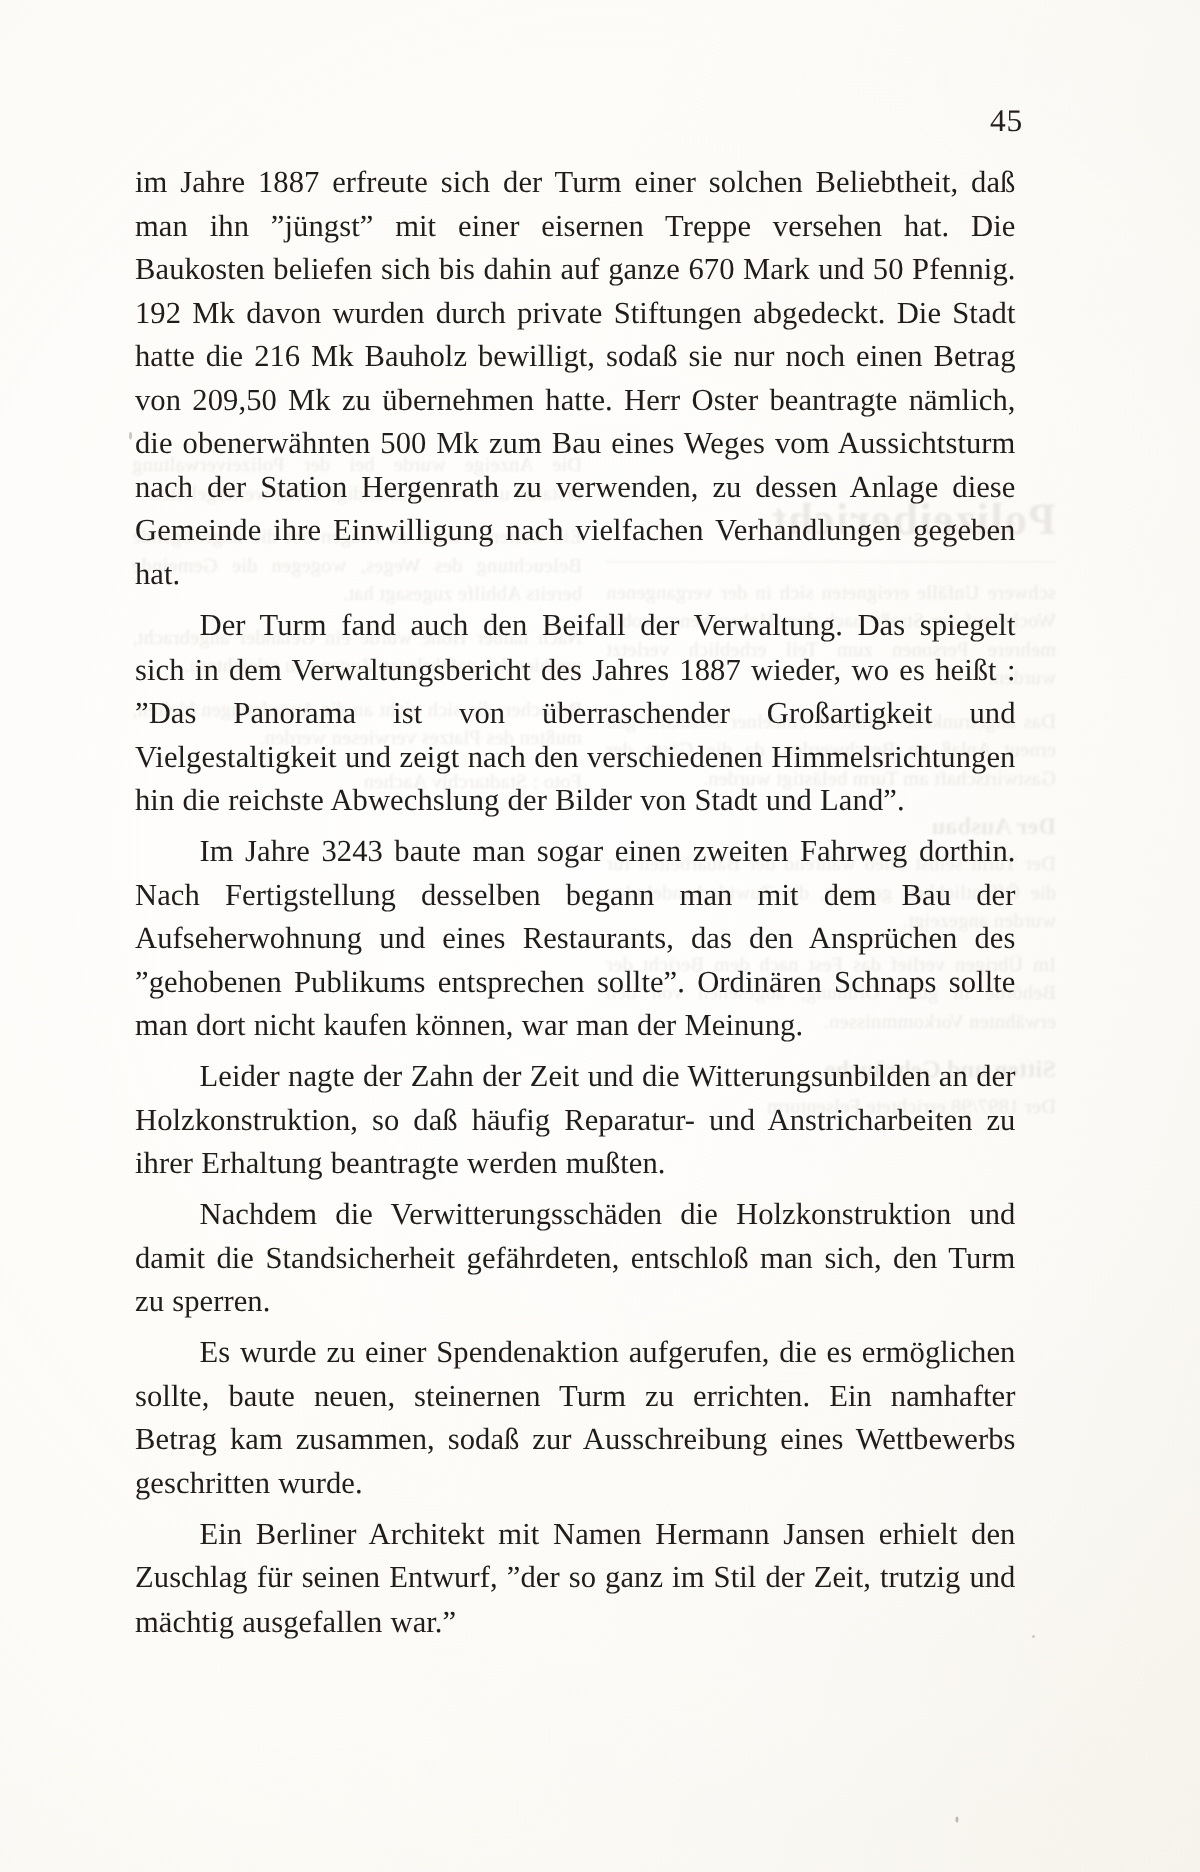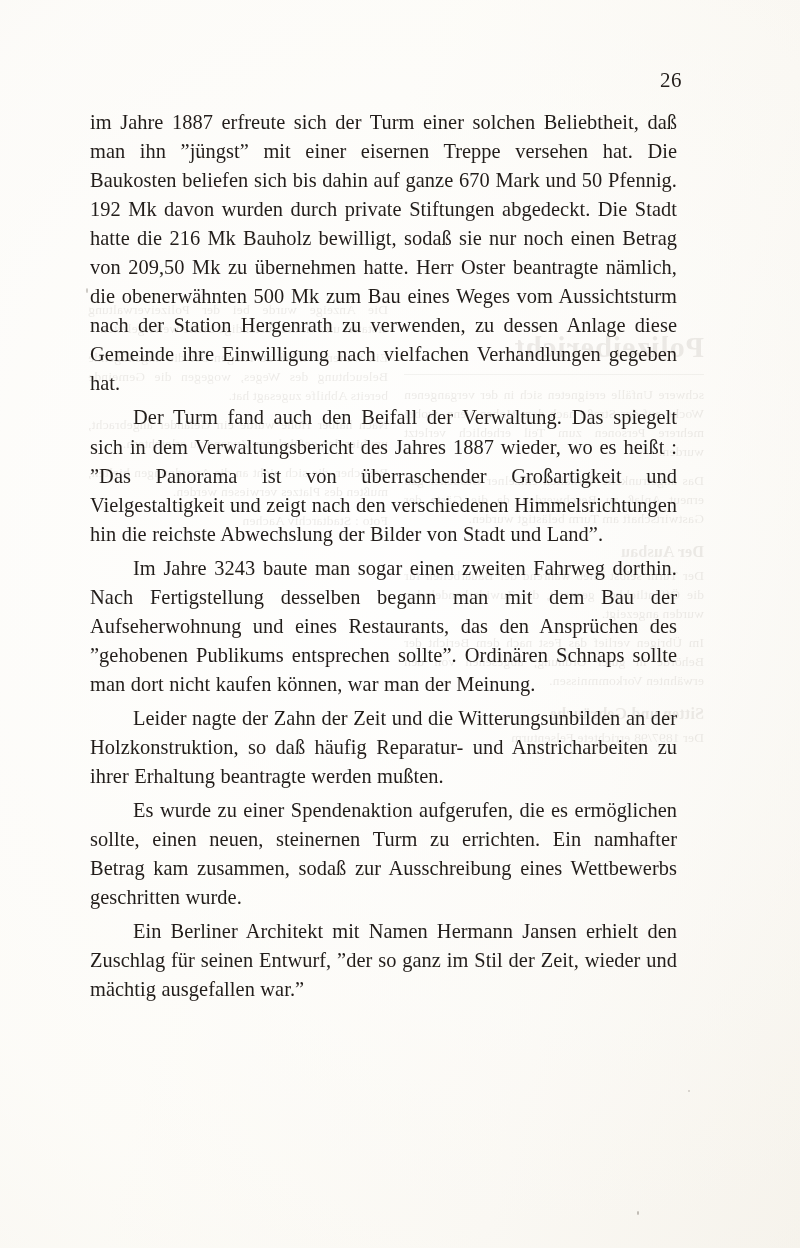--- a/index.html
+++ b/index.html
@@ -139,29 +139,30 @@
       <p class="bleed-p">Die Anzeige wurde bei der Polizeiverwaltung erstattet und an die zuständige Stelle weitergeleitet.</p>
       <p class="bleed-p">Ein weiterer Anlaß zu Klagen bot die ungenügende Beleuchtung des Weges, wogegen die Gemeinde bereits Abhilfe zugesagt hat.</p>
       <p class="bleed-p">Nach halber Höhe wurde ein Geländer angebracht, um hier den gefahrlosen Zugang zu erleichtern.</p>
       <p class="bleed-p">Besucher, die sich nicht an die Anordnungen hielten, mußten des Platzes verwiesen werden.</p>
       <p class="bleed-p">Foto : Stadtarchiv Aachen</p>
     </div>
   </div>
 
   <div class="content">
 
-    <div class="folio">26</div>
+    <div class="folio">45</div>
 
     <div class="textblock">
       <p>im Jahre 1887 erfreute sich der Turm einer solchen Beliebtheit, daß man ihn ”jüngst” mit einer eisernen Treppe versehen hat. Die Baukosten beliefen sich bis dahin auf ganze 670 Mark und 50 Pfennig. 192 Mk davon wurden durch private Stiftungen abgedeckt. Die Stadt hatte die 216 Mk Bauholz bewilligt, sodaß sie nur noch einen Betrag von 209,50 Mk zu übernehmen hatte. Herr Oster beantragte nämlich, die obenerwähnten 500 Mk zum Bau eines Weges vom Aussichtsturm nach der Station Hergenrath zu verwenden, zu dessen Anlage diese Gemeinde ihre Einwilligung nach vielfachen Verhandlungen gegeben hat.</p>
       <p class="indent">Der Turm fand auch den Beifall der Verwaltung. Das spiegelt sich in dem Verwaltungsbericht des Jahres 1887 wieder, wo es heißt : ”Das Panorama ist von überraschender Großartigkeit und Vielgestaltigkeit und zeigt nach den verschiedenen Himmelsrichtungen hin die reichste Abwechslung der Bilder von Stadt und Land”.</p>
       <p class="indent">Im Jahre 3243 baute man sogar einen zweiten Fahrweg dorthin. Nach Fertigstellung desselben begann man mit dem Bau der Aufseherwohnung und eines Restaurants, das den Ansprüchen des ”gehobenen Publikums entsprechen sollte”. Ordinären Schnaps sollte man dort nicht kaufen können, war man der Meinung.</p>
       <p class="indent">Leider nagte der Zahn der Zeit und die Witterungsunbilden an der Holzkonstruktion, so daß häufig Reparatur- und Anstricharbeiten zu ihrer Erhaltung beantragte werden mußten.</p>
-      <p class="indent">Es wurde zu einer Spendenaktion aufgerufen, die es ermöglichen sollte, einen neuen, steinernen Turm zu errichten. Ein namhafter Betrag kam zusammen, sodaß zur Ausschreibung eines Wettbewerbs geschritten wurde.</p>
-      <p class="indent">Ein Berliner Architekt mit Namen Hermann Jansen erhielt den Zuschlag für seinen Entwurf, ”der so ganz im Stil der Zeit, wieder und mächtig ausgefallen war.”</p>
+      <p class="indent">Nachdem die Verwitterungsschäden die Holzkonstruktion und damit die Standsicherheit gefährdeten, entschloß man sich, den Turm zu sperren.</p>
+      <p class="indent">Es wurde zu einer Spendenaktion aufgerufen, die es ermöglichen sollte, baute neuen, steinernen Turm zu errichten. Ein namhafter Betrag kam zusammen, sodaß zur Ausschreibung eines Wettbewerbs geschritten wurde.</p>
+      <p class="indent">Ein Berliner Architekt mit Namen Hermann Jansen erhielt den Zuschlag für seinen Entwurf, ”der so ganz im Stil der Zeit, trutzig und mächtig ausgefallen war.”</p>
     </div>
 
   </div>
 
   <span class="speck" style="left:637px; top:1211px; width:2px; height:4px; opacity:0.42;"></span>
   <span class="speck" style="left:688px; top:1090px; width:2px; height:2px; opacity:0.30;"></span>
   <span class="speck" style="left:86px;  top:288px;  width:2px; height:5px; opacity:0.35;"></span>
 
 </div>
 

